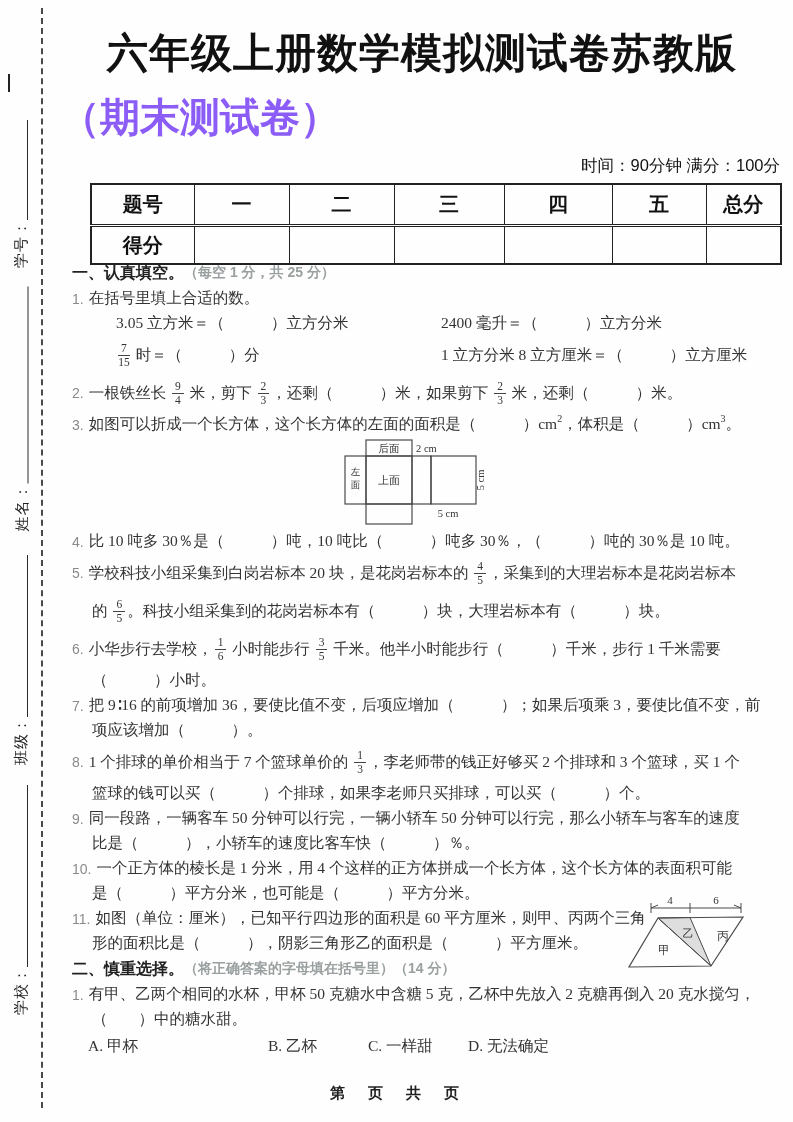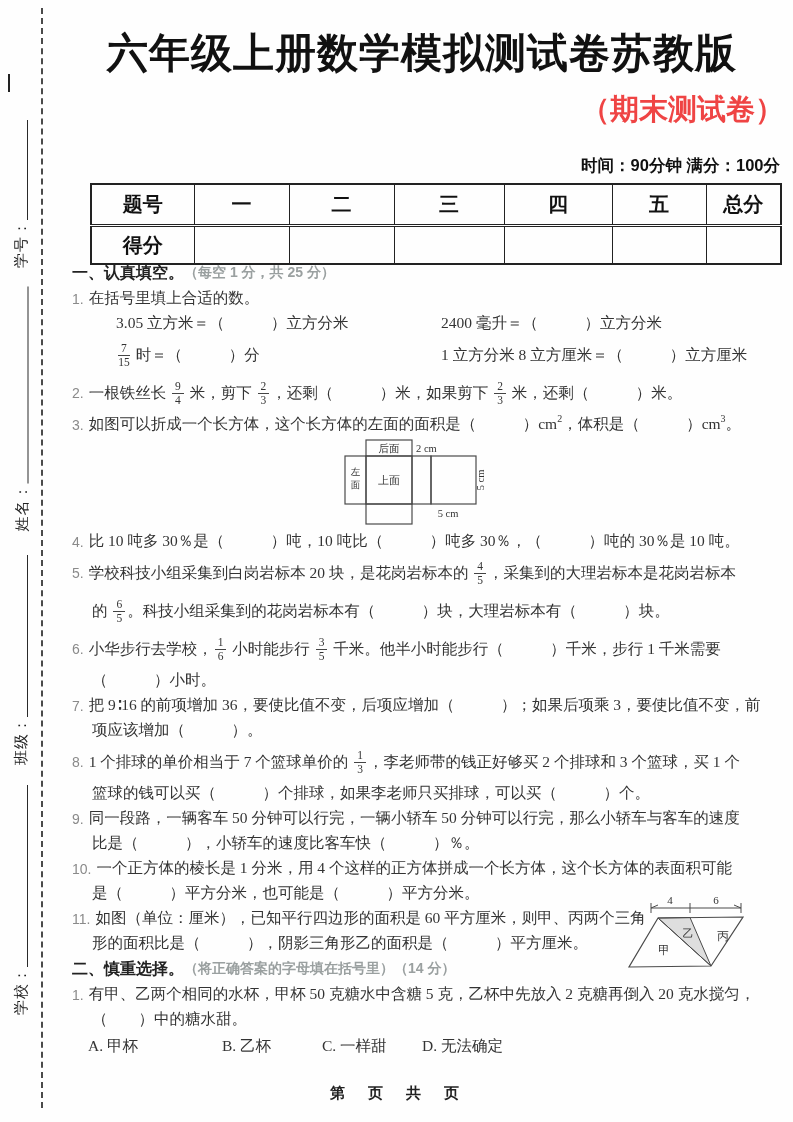--- a/index.html
+++ b/index.html
@@ -12,24 +12,24 @@
   .reg-tick{position:absolute;left:8px;top:74px;width:2px;height:18px;background:#222;}
   .side-field{position:absolute;left:20px;height:22px;display:flex;align-items:flex-end;
               white-space:nowrap;transform:rotate(-90deg);font-size:15px;color:#222;}
   .side-label{line-height:20px;letter-spacing:1px;}
   .side-line{flex:1;border-bottom:1.6px solid #2a2a2a;margin-bottom:3px;}
 
   
   .title{position:absolute;left:60px;top:26px;width:724px;text-align:center;
          font-family:"Liberation Sans",sans-serif;font-weight:900;font-size:41px;
          letter-spacing:1px;color:#111;}
-  .subtitle{position:absolute;left:60px;top:90px;width:724px;text-align:right;
-            font-family:"Liberation Sans",sans-serif;font-weight:900;font-size:29px;color:#ef4444;}
+  .subtitle{position:absolute;left:60px;top:90px;width:724px;text-align:left;
+            font-family:"Liberation Sans",sans-serif;font-weight:900;font-size:40px;color:#8b5cf6;}
   .exam-info{position:absolute;right:13px;top:155px;font-family:"Liberation Sans",sans-serif;
-             font-weight:bold;font-size:16.5px;color:#111;}
+             font-weight:normal;font-size:16.5px;color:#111;}
 
   
   .score-table{position:absolute;left:90px;top:183px;width:690px;border-collapse:collapse;
                table-layout:fixed;font-family:"Liberation Sans",sans-serif;color:#111;}
   .score-table td{border:1.6px solid #222;text-align:center;font-weight:bold;font-size:20px;}
   .score-table tr:first-child td{height:37px;border-bottom:3px double #222;}
   .score-table tr:last-child td{height:34px;}
   .score-table{border:2.4px solid #222;}
 
   
@@ -44,21 +44,21 @@
   .sec-title{font-family:"Liberation Sans",sans-serif;font-weight:bold;font-size:16px;color:#222;text-align:center;}
   .sec-note{font-family:"Liberation Sans",sans-serif;font-weight:bold;font-size:14px;color:#9aa0a0;}
   .frac{display:inline-flex;flex-direction:column;text-align:center;margin:0 2px;vertical-align:middle;}
   .frac .fn{padding:0 3px;border-bottom:1.1px solid #444;font-size:11.5px;line-height:13px;}
   .frac .fd{font-size:11.5px;line-height:13px;}
   .qsup{font-size:10px;align-self:flex-start;line-height:14px;}
   .options{display:flex;align-items:center;height:28px;white-space:pre;font-size:15.5px;
            padding-left:16px;color:#333;}
   .option{display:inline-block;}
   .option:nth-child(1){width:134px;}
-  .option:nth-child(2){width:100px;}
+  .option:nth-child(2){width:100px;margin-left:46px;}
   .option:nth-child(3){width:100px;}
   .question.narrow{position:relative;}
   .fig-net{display:block;margin-left:256px;}
   .net-wrap{height:92px;}
   .fig-para{position:absolute;left:552px;top:-16px;}
   svg text{font-family:"Liberation Serif",serif;fill:#333;}
 
   
   .footer{position:absolute;left:0;top:1084px;width:793px;text-align:center;
           font-family:"Liberation Sans",sans-serif;font-weight:bold;font-size:15px;

